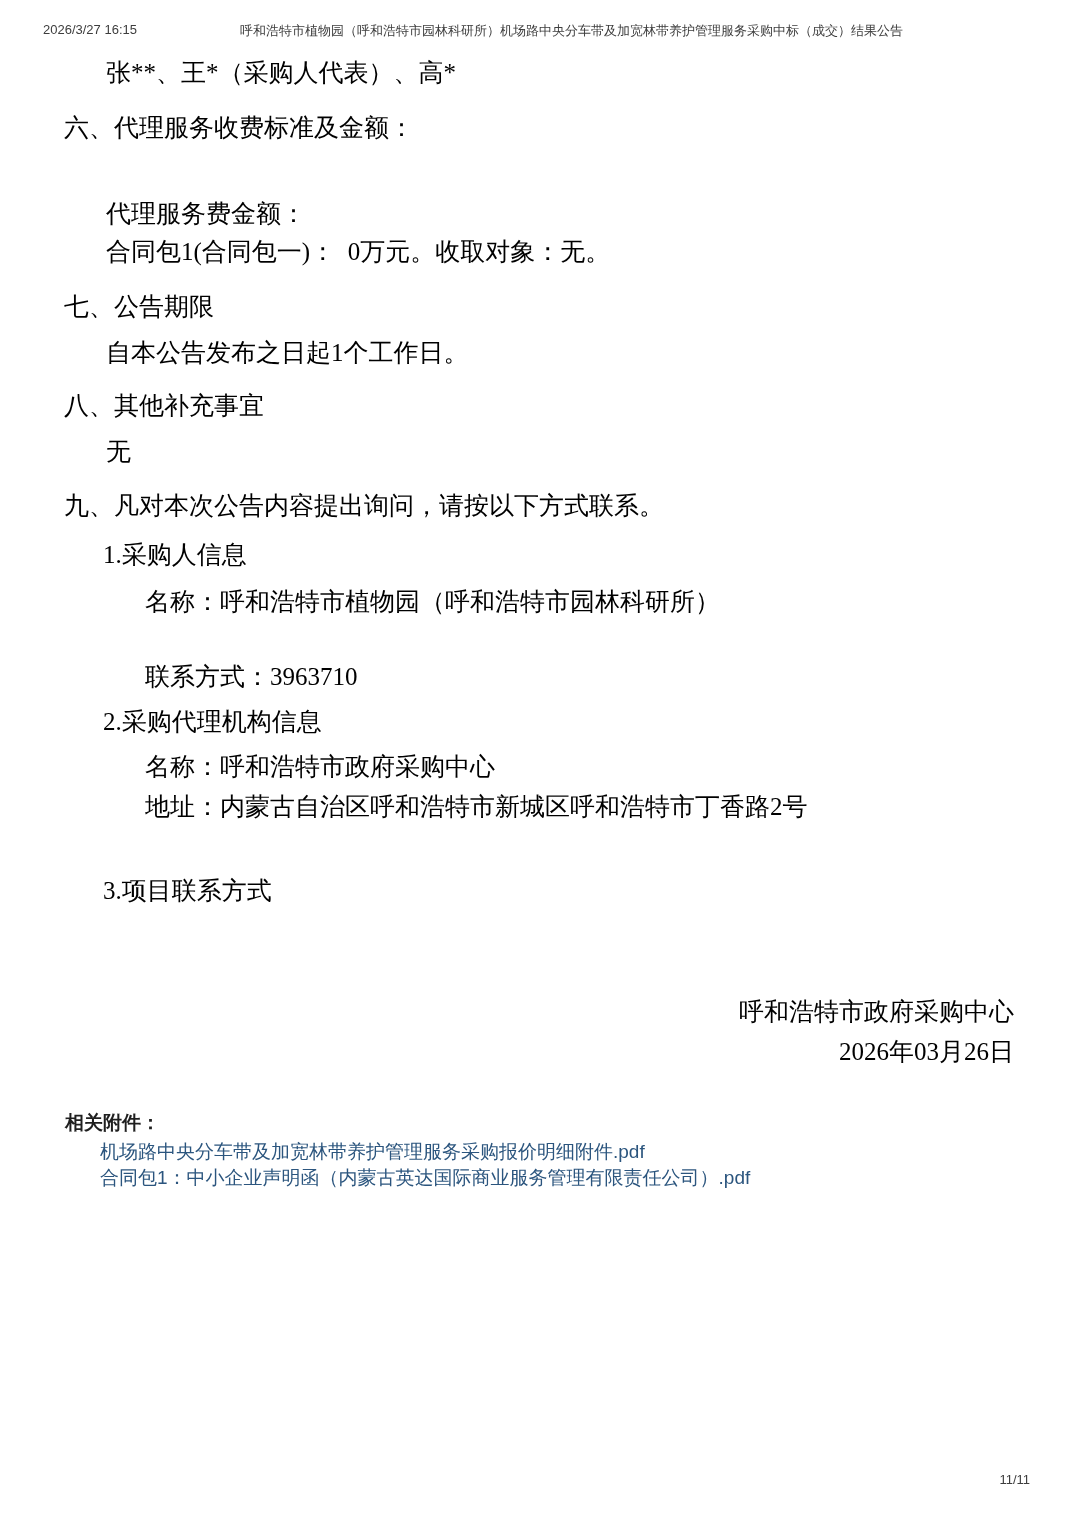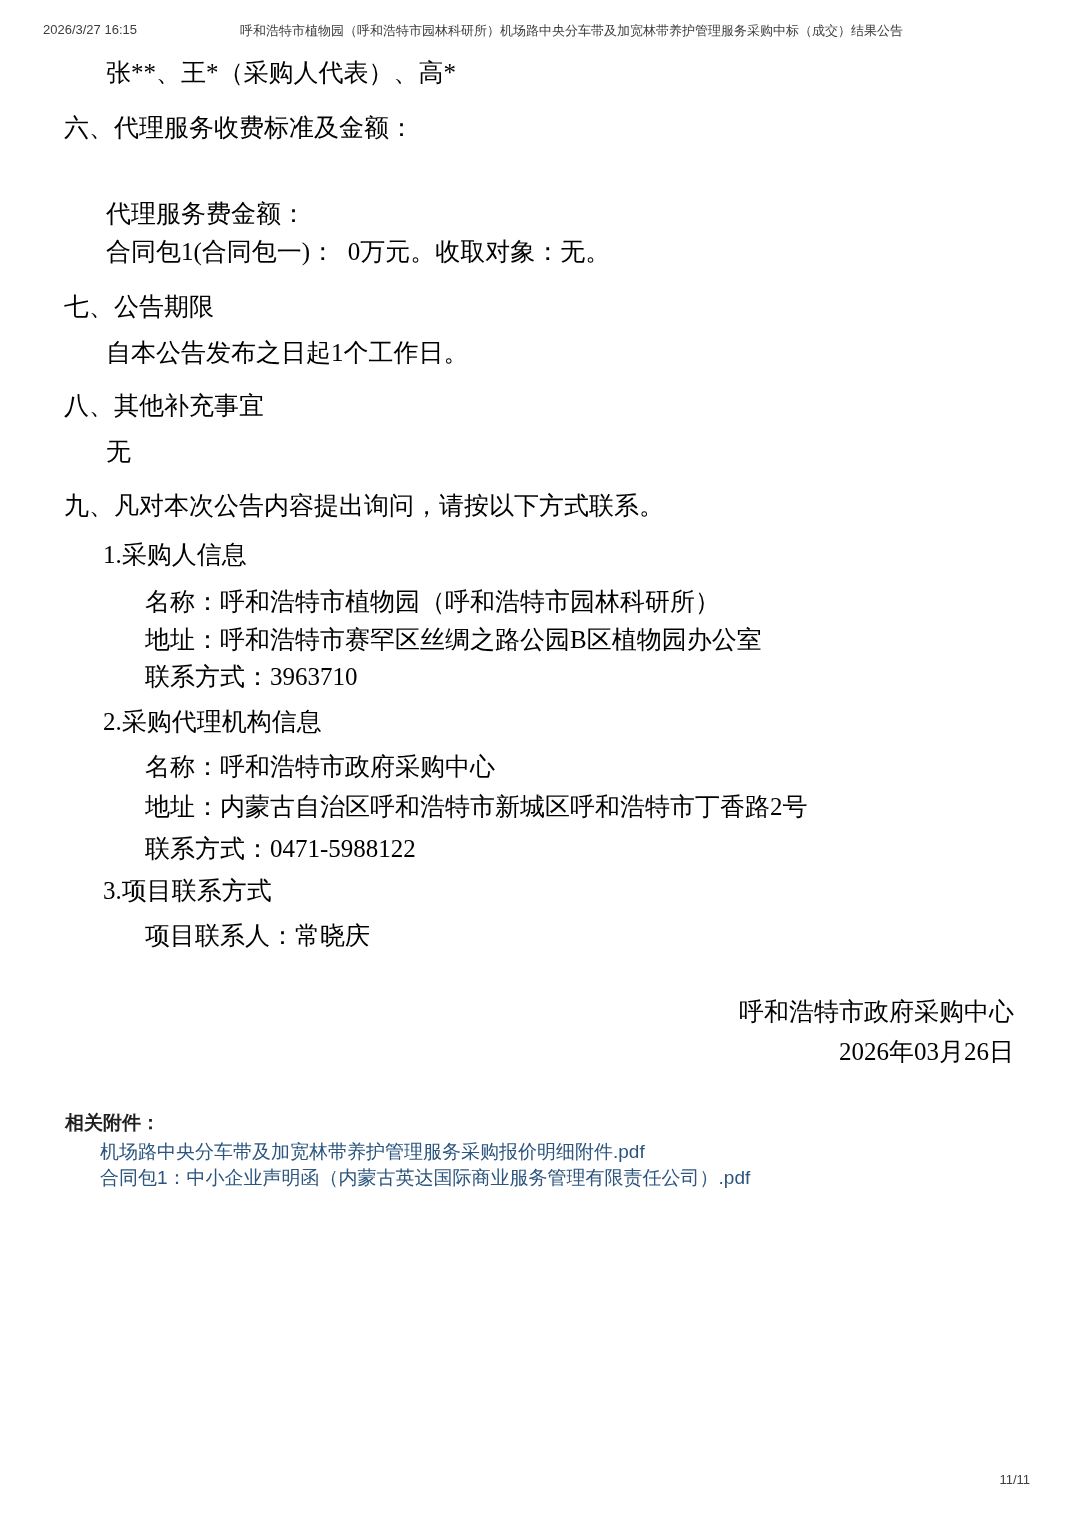--- a/index.html
+++ b/index.html
@@ -80,30 +80,27 @@
   <div class="line l-heading" style="top:292px">七、公告期限</div>
   <div class="line l-body" style="top:338px">自本公告发布之日起1个工作日。</div>
 
   <div class="line l-heading" style="top:391px">八、其他补充事宜</div>
   <div class="line l-body" style="top:437px">无</div>
 
   <div class="line l-heading" style="top:491px">九、凡对本次公告内容提出询问，请按以下方式联系。</div>
 
   <div class="line l-sub" style="top:540px">1.采购人信息</div>
   <div class="line l-detail" style="top:587px">名称：呼和浩特市植物园（呼和浩特市园林科研所）</div>
-  <div class="line l-detail" style="top:625px">地址：呼和浩特市赛罕区丝绸之路公园B区植物园办公室</div>
   <div class="line l-detail" style="top:662px">联系方式：3963710</div>
 
   <div class="line l-sub" style="top:707px">2.采购代理机构信息</div>
   <div class="line l-detail" style="top:752px">名称：呼和浩特市政府采购中心</div>
   <div class="line l-detail" style="top:792px">地址：内蒙古自治区呼和浩特市新城区呼和浩特市丁香路2号</div>
-  <div class="line l-detail" style="top:834px">联系方式：0471-5988122</div>
 
   <div class="line l-sub" style="top:876px">3.项目联系方式</div>
-  <div class="line l-detail" style="top:921px">项目联系人：常晓庆</div>
 
   <div class="line l-right" style="top:997px">呼和浩特市政府采购中心</div>
   <div class="line l-right" style="top:1037px">2026年03月26日</div>
 
   <div class="attach-label">相关附件：</div>
   <a class="attach-link attach-link-1" href="#">机场路中央分车带及加宽林带养护管理服务采购报价明细附件.pdf</a>
   <a class="attach-link attach-link-2" href="#">合同包1：中小企业声明函（内蒙古英达国际商业服务管理有限责任公司）.pdf</a>
 
   <div class="print-meta ftr-page">11/11</div>
 

